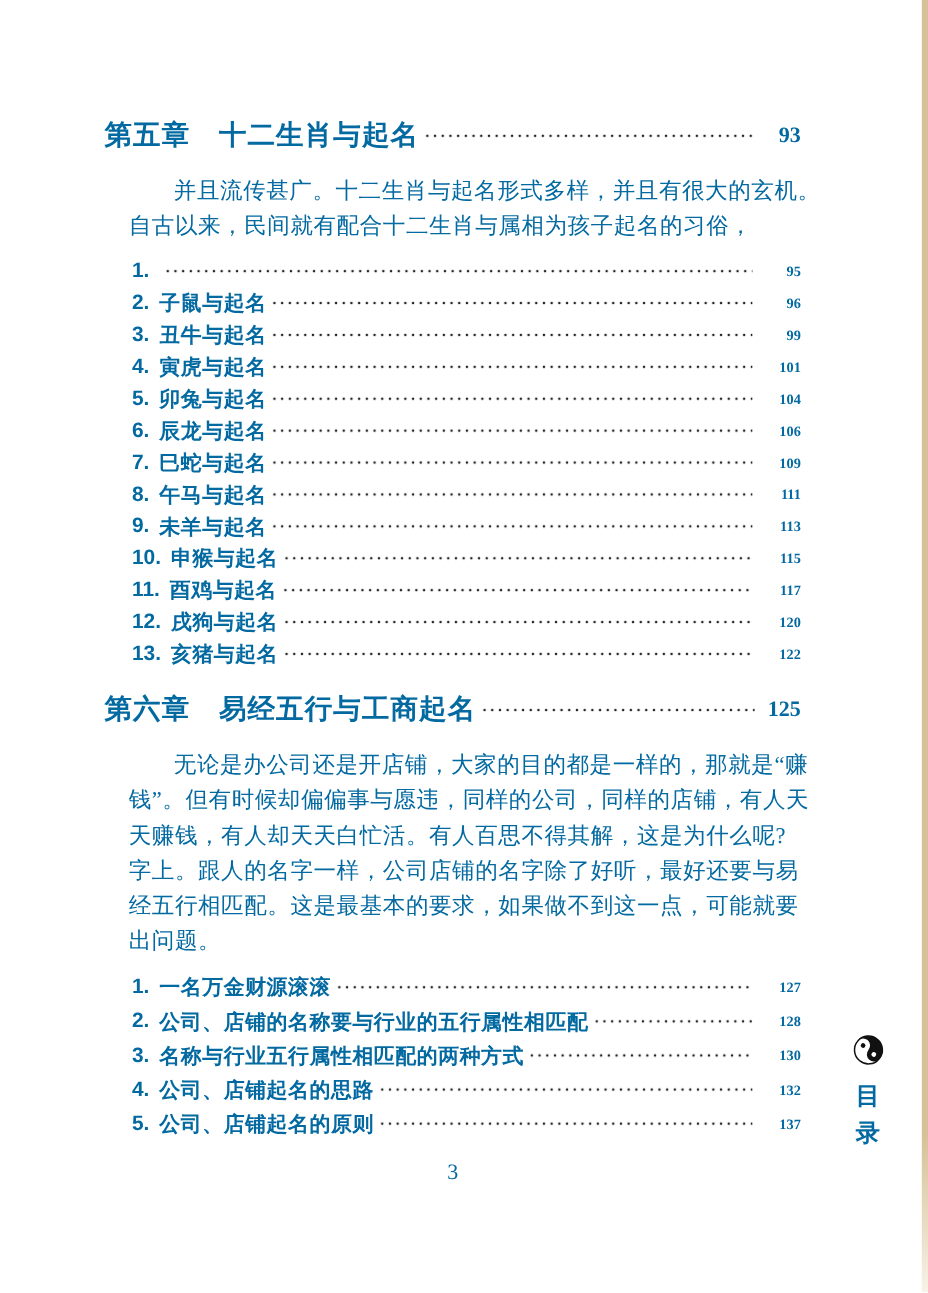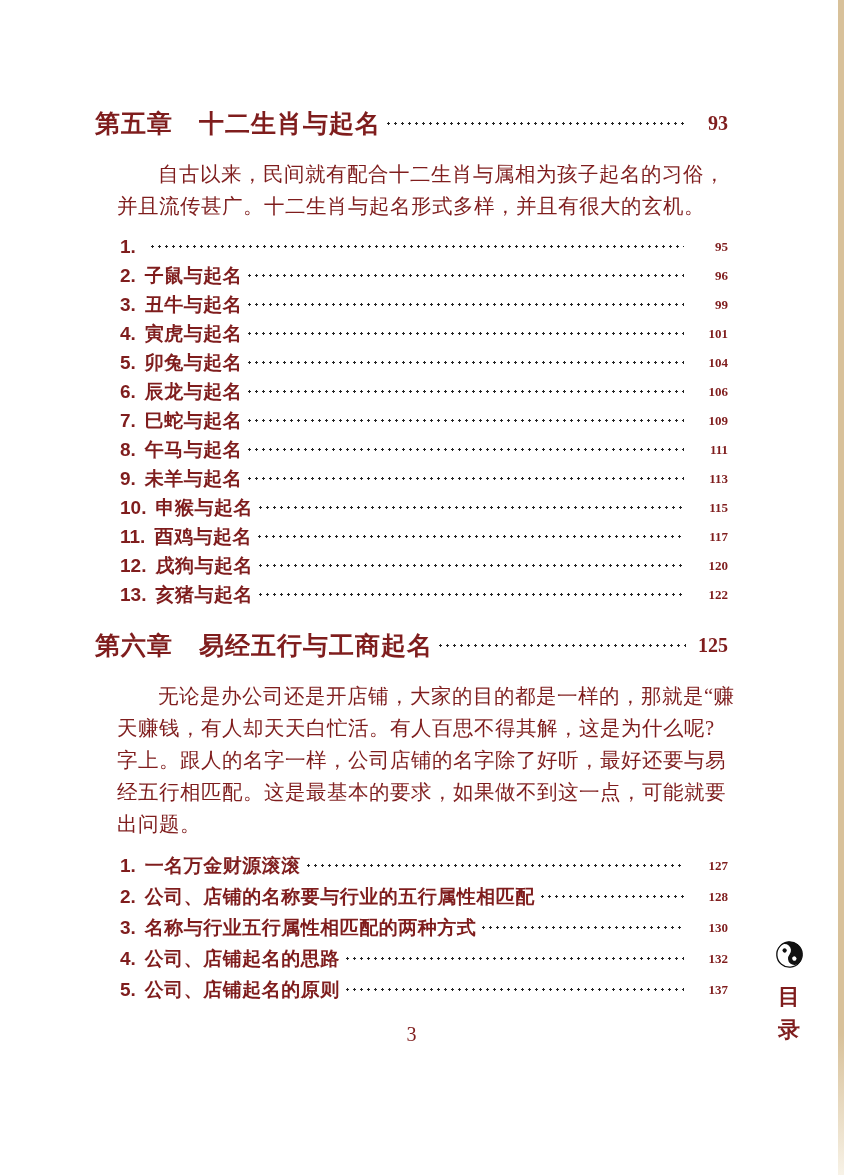--- a/index.html
+++ b/index.html
@@ -1,19 +1,19 @@
 <!DOCTYPE html>
 <html><head>
 <meta charset="utf-8">
 <style>
   html,body { margin:0; padding:0; }
   body { background:#ffffff; font-family:"Liberation Serif","DejaVu Serif",serif; }
   .page {
     position:relative; width:844px; height:1175px; background:#ffffff;
-    overflow:hidden; color:#7f1d1d;
+    overflow:hidden; color:#0369a1;
   }
   .edge-strip {
     position:absolute; top:0; right:0; width:6px; height:100%;
     background:linear-gradient(to bottom, #d8c19a 0%, #d8c19a 88%, #efe5d2 97%, #f8f3e8 100%);
   }
   .content { padding:108px 116px 0 95px; }
 
   
   .chapter-heading {
     display:flex; align-items:center; line-height:30px;
@@ -78,23 +78,23 @@
   <div class="content">
     <div id="chapters-root">
   <section class="chapter-section">
     <div class="chapter-heading">
       <span class="chapter-label">第五章</span>
       <span class="chapter-title">十二生肖与起名</span>
       <span class="leader"></span>
       <span class="chapter-page">93</span>
     </div>
     <div class="intro">
+  <div class="para-line">并且流传甚广。十二生肖与起名形式多样，并且有很大的玄机。</div>
+
   <div class="para-line">自古以来，民间就有配合十二生肖与属相为孩子起名的习俗，</div>
-
-  <div class="para-line">并且流传甚广。十二生肖与起名形式多样，并且有很大的玄机。</div>
 </div>
     <div class="toc-list">
   <div class="toc-item">
     <span class="item-num">1.</span>
     <span class="leader"></span>
     <span class="item-page">95</span>
   </div>
 
   <div class="toc-item">
     <span class="item-num">2.</span>
@@ -185,20 +185,21 @@
   <section class="chapter-section">
     <div class="chapter-heading">
       <span class="chapter-label">第六章</span>
       <span class="chapter-title">易经五行与工商起名</span>
       <span class="leader"></span>
       <span class="chapter-page">125</span>
     </div>
     <div class="intro">
   <div class="para-line">无论是办公司还是开店铺，大家的目的都是一样的，那就是“赚</div>
 
+  <div class="para-line">钱”。但有时候却偏偏事与愿违，同样的公司，同样的店铺，有人天</div>
 
   <div class="para-line">天赚钱，有人却天天白忙活。有人百思不得其解，这是为什么呢?</div>
 
 
   <div class="para-line">字上。跟人的名字一样，公司店铺的名字除了好听，最好还要与易</div>
 
   <div class="para-line">经五行相匹配。这是最基本的要求，如果做不到这一点，可能就要</div>
 
   <div class="para-line">出问题。</div>
 </div>

